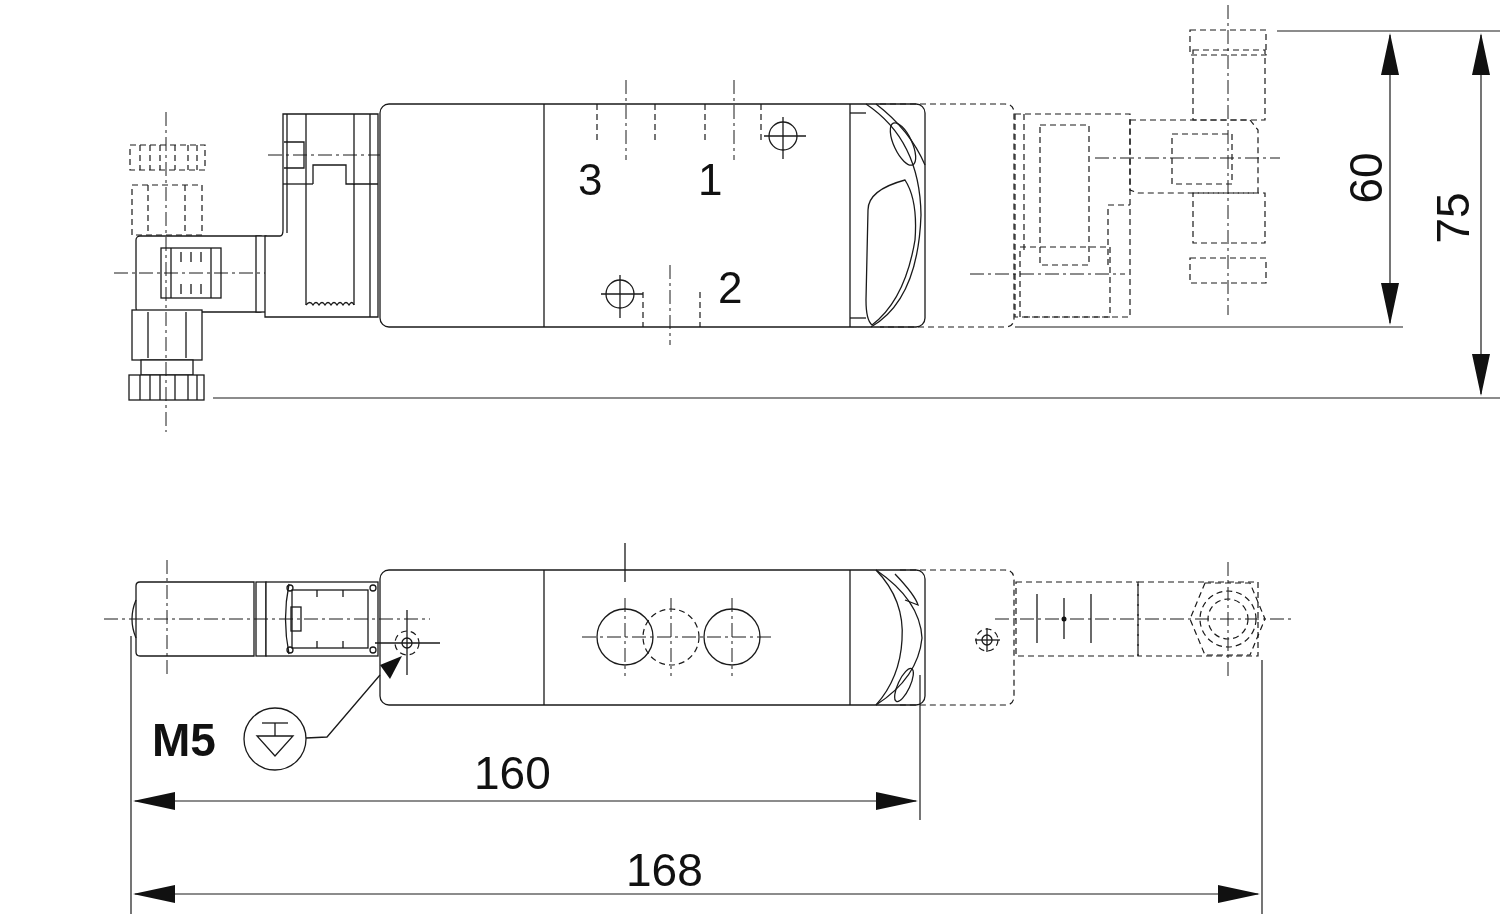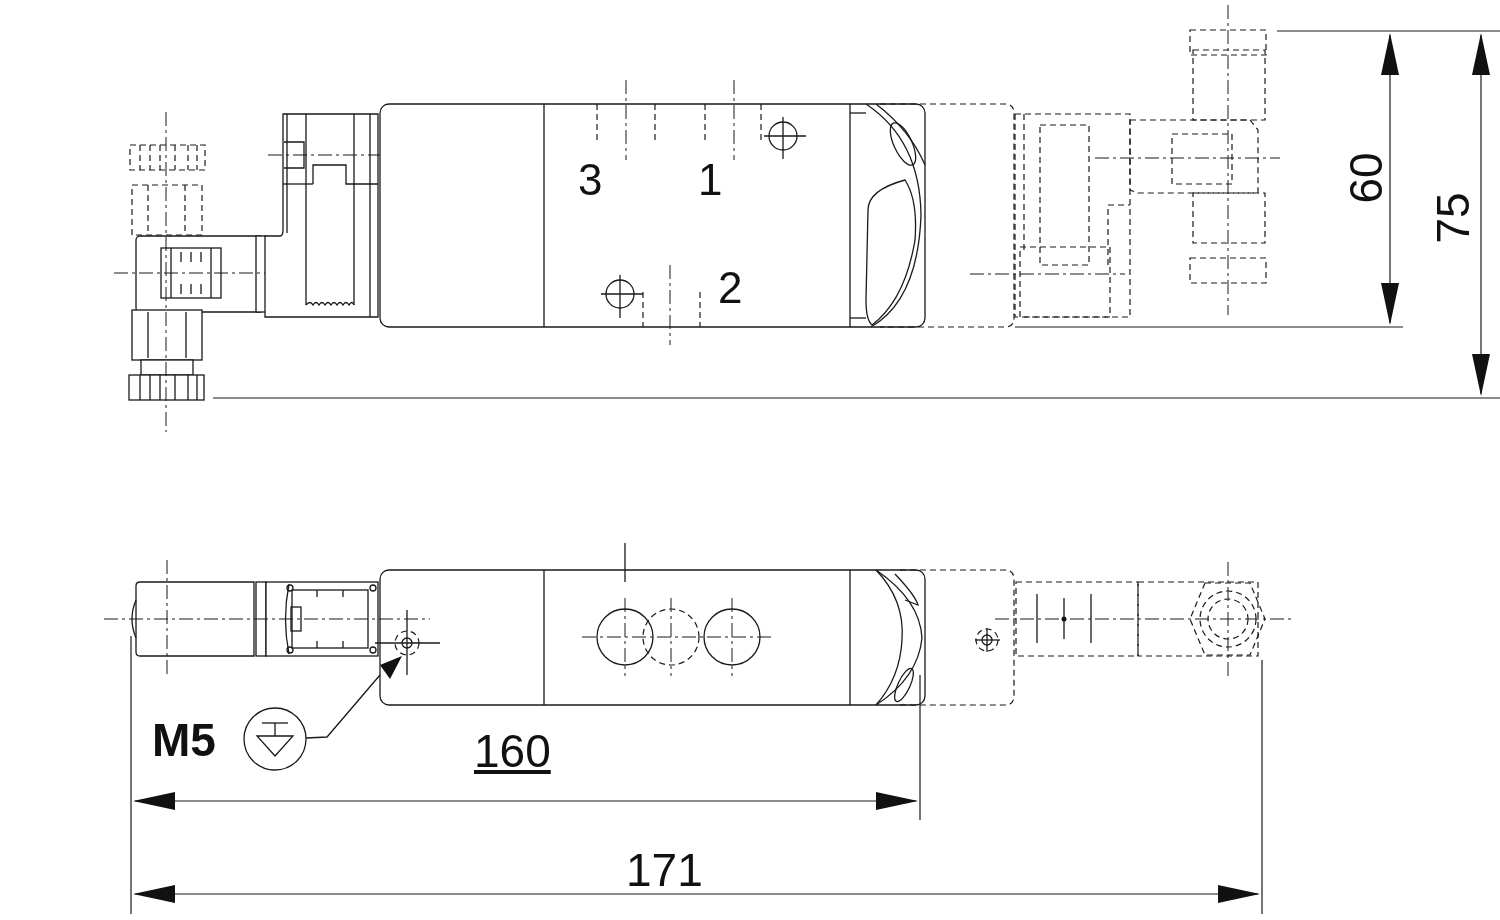--- a/index.html
+++ b/index.html
@@ -223,16 +223,16 @@
   </g>
 </svg>
 
 <div class="lbl port" style="left:578px; top:158px;">3</div>
 <div class="lbl port" style="left:698px; top:158px;">1</div>
 <div class="lbl port" style="left:718px; top:266px;">2</div>
 
 <div class="lbl dimtxt rot" style="left:1336px; top:155px; width:60px; text-align:center;">60</div>
 <div class="lbl dimtxt rot" style="left:1423px; top:195px; width:60px; text-align:center;">75</div>
 
-<div class="lbl dimtxt" style="left:474px; top:728px;text-decoration:underline;">160</div>
-<div class="lbl dimtxt" style="left:626px; top:847px;">171</div>
+<div class="lbl dimtxt" style="left:474px; top:750px;">160</div>
+<div class="lbl dimtxt" style="left:626px; top:847px;">168</div>
 
 <div class="lbl dimtxt" style="left:152px; top:717px;font-weight:bold;">M5</div>
 
 </body></html>

